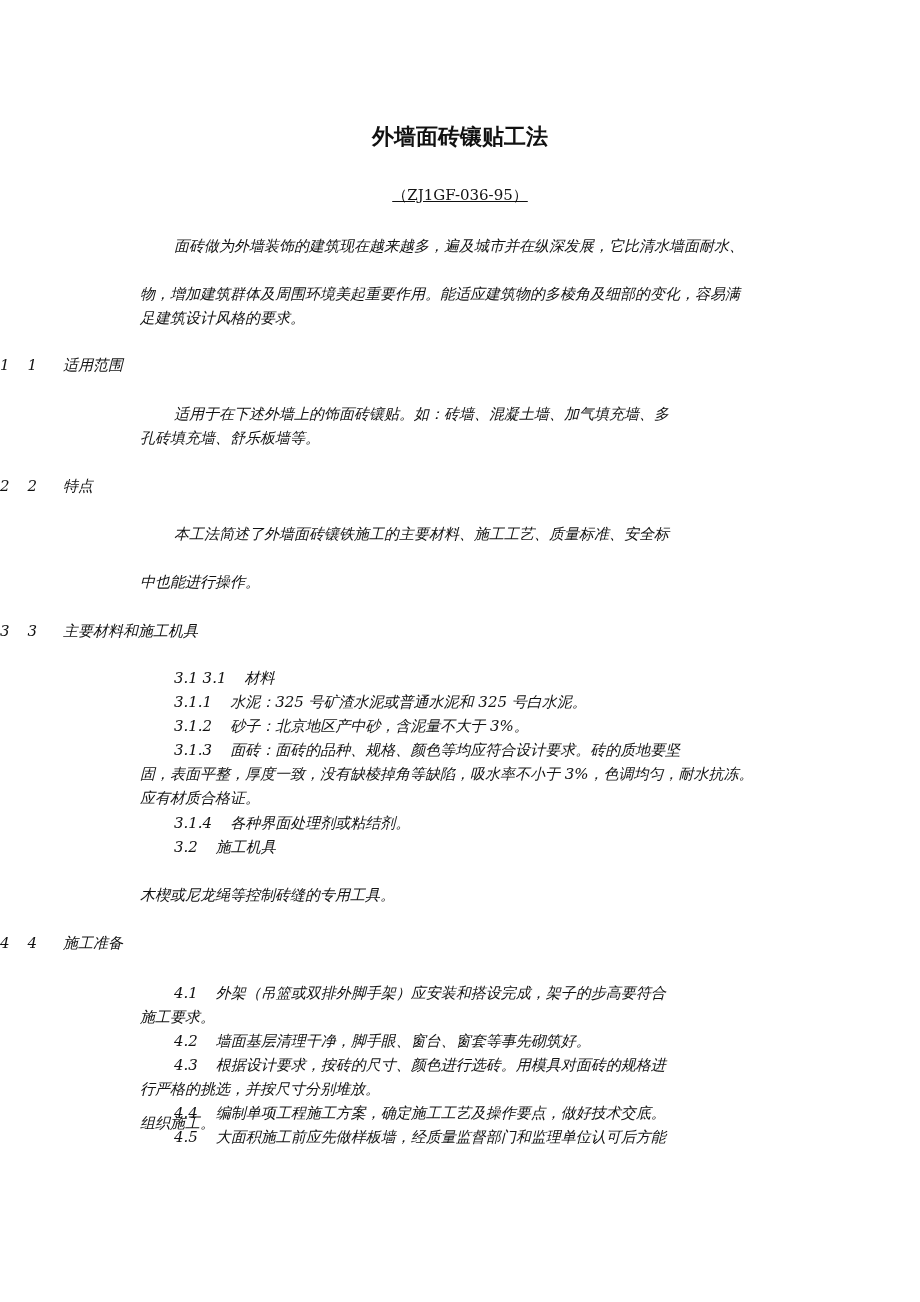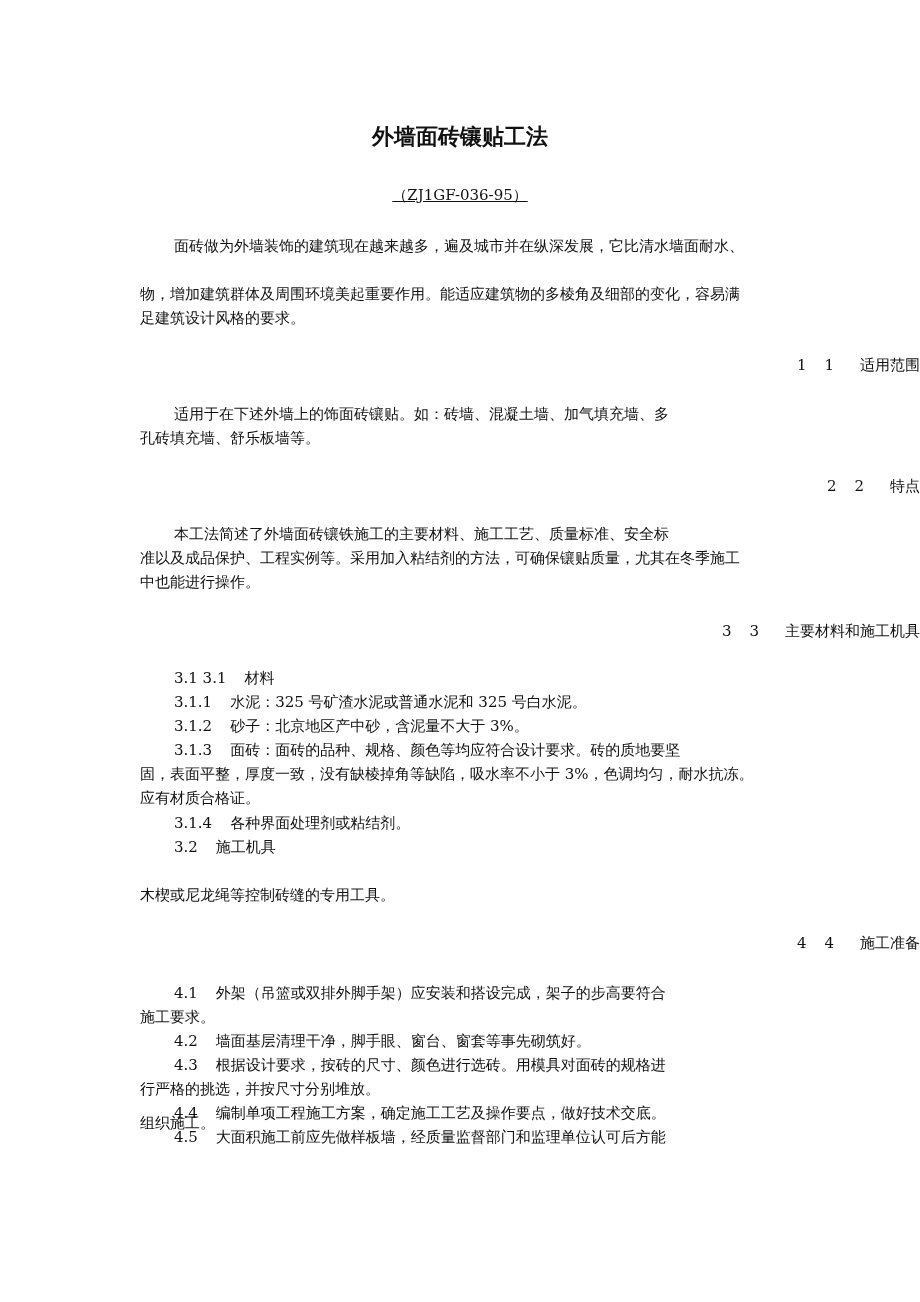--- a/index.html
+++ b/index.html
@@ -4,23 +4,23 @@
 <style>
   html, body { margin: 0; padding: 0; background: #ffffff; }
   body { width: 920px; height: 1302px; position: relative; overflow: hidden;
          font-family: "DejaVu Serif", "Liberation Serif", serif; color: #111; }
   .page { position: absolute; left: 0; top: 0; width: 920px; height: 1302px; }
   .title { position: absolute; top: 122px; left: 0; width: 920px; text-align: center;
            font-family: "DejaVu Sans", "Liberation Sans", sans-serif; font-weight: bold;
            font-size: 22px; letter-spacing: 0px; }
   .code { position: absolute; top: 186px; left: 0; width: 920px; text-align: center;
           font-size: 15px; text-decoration: underline; }
-  .line { position: absolute; left: 140px; font-size: 15px; white-space: nowrap; line-height: 20px; }
+  .line { position: absolute; left: 140px; font-size: 15px; white-space: nowrap; line-height: 20px; font-style: italic; }
   .ind { left: 174px; }
-  .center { left: 0; width: 920px; text-align: right; }
+  .center { left: 0; width: 920px; text-align: left; }
   .gap { display: inline-block; width: 18px; }
   .gap2 { display: inline-block; width: 26px; }
 </style>
 </head>
 <body>
 
 <div class="page">
 
   <div class="title">外墙面砖镶贴工法</div>
   <div class="code">（ZJ1GF-036-95）</div>
@@ -32,21 +32,20 @@
   <div class="line center" style="top:355px">
     <span>1</span><span class="gap"></span><span>1</span><span class="gap2"></span><span>适用范围</span>
   </div>
   <div class="line ind" style="top:404px">适用于在下述外墙上的饰面砖镶贴。如：砖墙、混凝土墙、加气填充墙、多</div>
   <div class="line" style="top:428px">孔砖填充墙、舒乐板墙等。</div>
 
   <div class="line center" style="top:476px">
     <span>2</span><span class="gap"></span><span>2</span><span class="gap2"></span><span>特点</span>
   </div>
   <div class="line ind" style="top:524px">本工法简述了外墙面砖镶铁施工的主要材料、施工工艺、质量标准、安全标</div>
-  <div class="line" style="top:548px">准以及成品保护、工程实例等。采用加入粘结剂的方法，可确保镶贴质量，尤其在冬季施工</div>
   <div class="line" style="top:572px">中也能进行操作。</div>
 
   <div class="line center" style="top:621px">
     <span>3</span><span class="gap"></span><span>3</span><span class="gap2"></span><span>主要材料和施工机具</span>
   </div>
   <div class="line ind" style="top:668px"><span>3.1 3.1</span><span class="gap"></span><span>材料</span></div>
   <div class="line ind" style="top:692px"><span>3.1.1</span><span class="gap"></span><span>水泥：325 号矿渣水泥或普通水泥和 325 号白水泥。</span></div>
   <div class="line ind" style="top:716px"><span>3.1.2</span><span class="gap"></span><span>砂子：北京地区产中砂，含泥量不大于 3%。</span></div>
   <div class="line ind" style="top:740px"><span>3.1.3</span><span class="gap"></span><span>面砖：面砖的品种、规格、颜色等均应符合设计要求。砖的质地要坚</span></div>
   <div class="line" style="top:764px">固，表面平整，厚度一致，没有缺棱掉角等缺陷，吸水率不小于 3%，色调均匀，耐水抗冻。</div>

